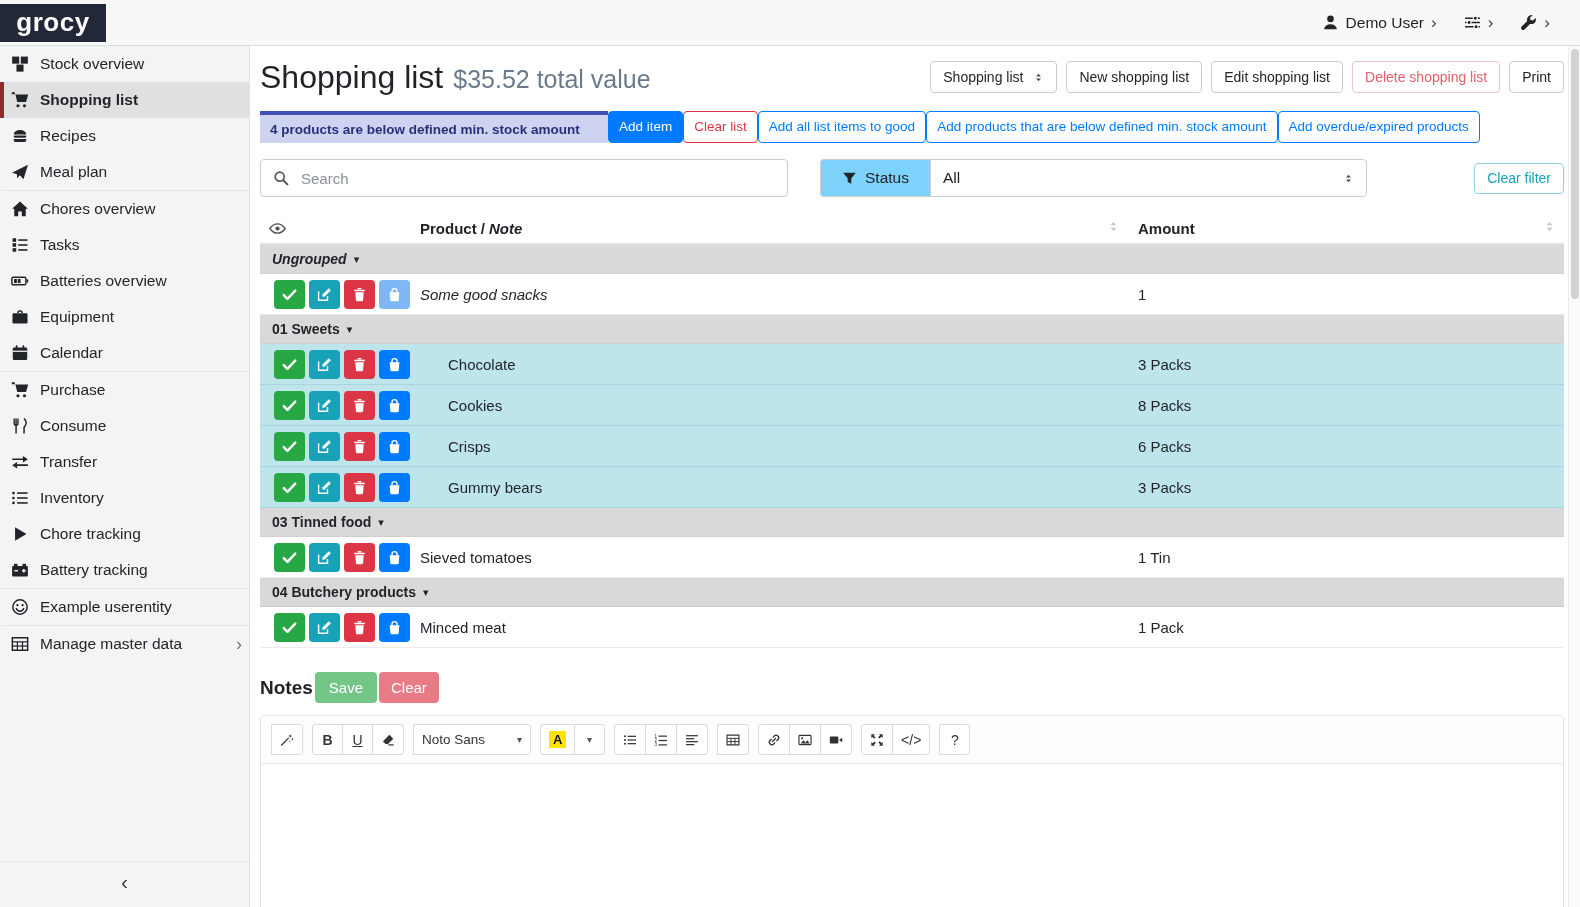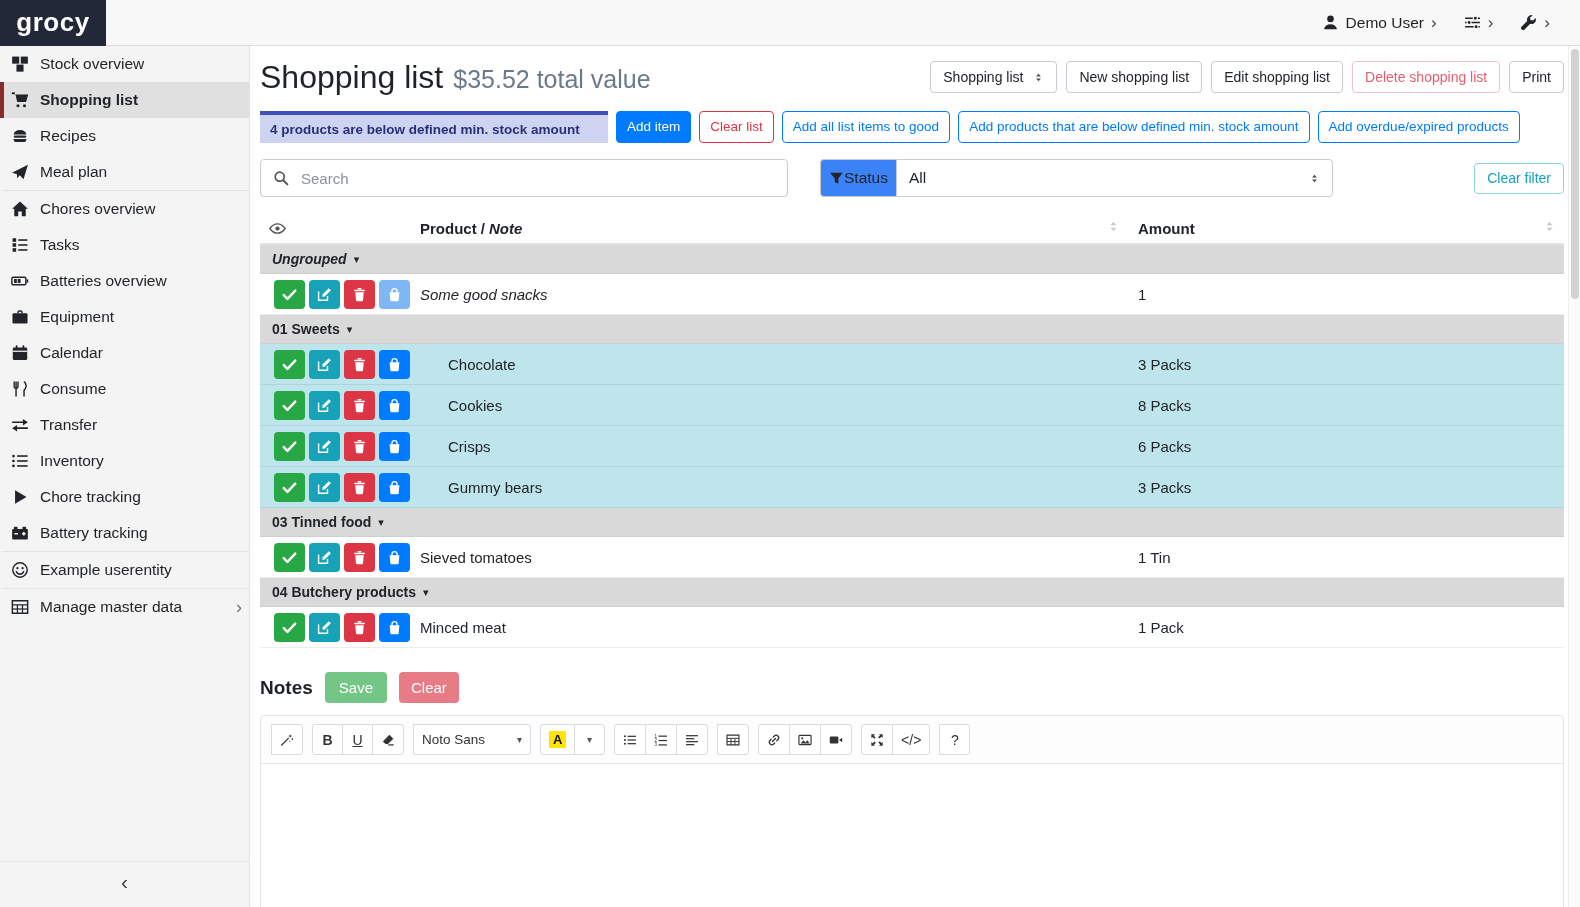--- a/index.html
+++ b/index.html
@@ -3,21 +3,21 @@
 <meta charset="utf-8">
 <style>
   * {box-sizing:border-box; margin:0; padding:0;}
   html,body {width:1580px; height:907px; overflow:hidden; background:#fff;
     font-family:"Liberation Sans","DejaVu Sans",sans-serif; font-size:15px; color:#212529;}
   svg.ic {width:16px; height:16px; fill:currentColor; display:block;}
 
   
   .topbar {position:fixed; top:0; left:0; right:0; height:46px; background:#f8f8f8;
     border-bottom:1px solid #d9dce0; display:flex; align-items:center; z-index:20;}
-  .logo {width:106px; height:46px; background:#232838; color:#fff; font-weight:700;
+  .logo {width:106px; height:38px; background:#232838; color:#fff; font-weight:700;
     font-size:26px; display:flex; align-items:center; justify-content:center; letter-spacing:.5px;}
   .topbar-right {margin-left:auto; display:flex; align-items:center; gap:27px; padding-right:30px;}
   .tb-item {display:flex; align-items:center; gap:7px; font-size:15.5px; color:#1d2124; cursor:pointer;}
   .tb-item svg.ic {width:17px; height:17px; color:#212529;}
   .chev {color:#3c4248; font-size:17px; line-height:1;}
 
   
   .sidebar {position:fixed; top:46px; left:0; bottom:0; width:250px; background:#f4f4f4;
     border-right:1px solid #e2e2e2; z-index:10;}
   .sb-item {display:flex; align-items:center; gap:11px; padding:9px 7px; font-size:15.5px;
@@ -41,35 +41,35 @@
   .btn {display:inline-flex; align-items:center; justify-content:center; border:1px solid #c9ccd0;
     background:#fff; border-radius:4px; padding:6px 12px; font-size:14px; cursor:pointer;
     color:#212529; font-family:inherit; white-space:nowrap; line-height:1.3;}
   .btn.select {gap:10px;}
   svg.caret {width:11px; height:11px; color:#495057;}
   .btn.danger-text {color:#e4606d; border-color:#eec2c6;}
   .btn-primary {background:#007bff; border-color:#007bff; color:#fff;}
   .btn-outline-danger {border-color:#dc3545; color:#dc3545;}
   .btn-outline-primary {border-color:#007bff; color:#007bff;}
 
-  .action-row {display:flex; align-items:stretch; margin-top:13px; gap:8px;}
+  .action-row {display:flex; align-items:stretch; margin-top:13px; }
   .alert-pill {width:348px; flex:none; background:#ced3f2; border-top:4px solid #4150b7;
     color:#283178; font-weight:700; font-size:13.5px; display:flex; align-items:center;
     padding:0 10px; height:32px; text-decoration:none; cursor:pointer;}
   .action-row .btn {font-size:13.5px; padding:6px 10px;}
 
   .filter-row {display:flex; align-items:center; margin-top:16px;}
   .search-box {position:relative; width:528px;}
   .search-box input {width:100%; height:38px; border:1px solid #ccc; border-radius:4px;
     padding:0 12px 0 40px; font-size:15px; font-family:inherit; color:#212529; outline:none;}
   .search-box input::placeholder {color:#8a9199;}
   .search-box svg.ic {position:absolute; left:13px; top:11px; width:16px; height:16px; color:#555;}
   .status-group {display:flex; margin-left:32px;}
-  .status-label {display:flex; align-items:center; background:#3b82f6; border:1px solid #ccc;
-    border-right:0; border-radius:4px 0 0 4px; padding:0 8px; height:38px; font-size:15.5px;}
+  .status-label {display:flex; align-items:center; gap:8px; background:#7dd3fc; border:1px solid #ccc;
+    border-right:0; border-radius:4px 0 0 4px; padding:0 21px; height:38px; font-size:15.5px;}
   .status-label svg.ic {width:15px; height:15px; color:#212529;}
   .status-select {display:flex; align-items:center; justify-content:space-between; width:437px;
     height:38px; border:1px solid #ccc; border-radius:0 4px 4px 0; padding:0 12px; background:#fff;
     cursor:pointer; font-size:15.5px;}
   .clear-filter {margin-left:auto; border-color:#8ad4de; color:#17a2b8; font-size:14px; height:31px;}
 
   
   .stable {margin-top:16px;}
   .t-head {display:grid; grid-template-columns:150px auto 436px; align-items:center;
     border-bottom:2px solid #dfe3e6; height:32px;}
@@ -92,21 +92,21 @@
   .abtn.green {background:#28a745;}
   .abtn.teal {background:#17a2b8;}
   .abtn.red {background:#dc3545;}
   .abtn.blue {background:#007bff;}
   .abtn.lightblue {background:#7fb6f6;}
   .t-product {padding-left:10px; font-size:15px;}
   .t-product.note {font-style:italic;}
   .t-amount {padding-left:10px; font-size:15px;}
 
   
-  .notes-row {display:flex; align-items:center; gap:12px; margin-top:24px;}
+  .notes-row {display:flex; align-items:center; gap:2px; margin-top:24px;}
   .notes-title {font-size:19px; font-weight:700; color:#1f2327;}
   .btn-save {background:#73c686; color:#fff; border:none; border-radius:4px; padding:7px 14px;
     font-size:15px; cursor:pointer; font-family:inherit;}
   .btn-clearnotes {background:#e87c86; color:#fff; border:none; border-radius:4px; padding:7px 12px;
     font-size:15px; cursor:pointer; font-family:inherit;}
   .editor {margin-top:12px; border:1px solid #e1e4e8; border-radius:4px; overflow:hidden;}
   .toolbar {padding:8px 10px; border-bottom:1px solid #e6e9ec; background:#fdfdfd; display:flex;
     align-items:center; gap:9px;}
   .tgroup {display:inline-flex;}
   .tbtn {min-width:31px; height:31px; background:#fff; border:1px solid #d8dbdf; display:inline-flex;
@@ -390,20 +390,26 @@
         <use href="#i-briefcase"></use>
       </svg>
     <span>Equipment</span>
   </div>
   <div class="sb-item">
     <svg class="ic">
         <use href="#i-calendar"></use>
       </svg>
     <span>Calendar</span>
   </div>
+  <div class="sb-item sep">
+    <svg class="ic">
+        <use href="#i-cart"></use>
+      </svg>
+    <span>Purchase</span>
+  </div>
   <div class="sb-item">
     <svg class="ic">
         <use href="#i-utensils"></use>
       </svg>
     <span>Consume</span>
   </div>
   <div class="sb-item">
     <svg class="ic">
         <use href="#i-exchange"></use>
       </svg>

